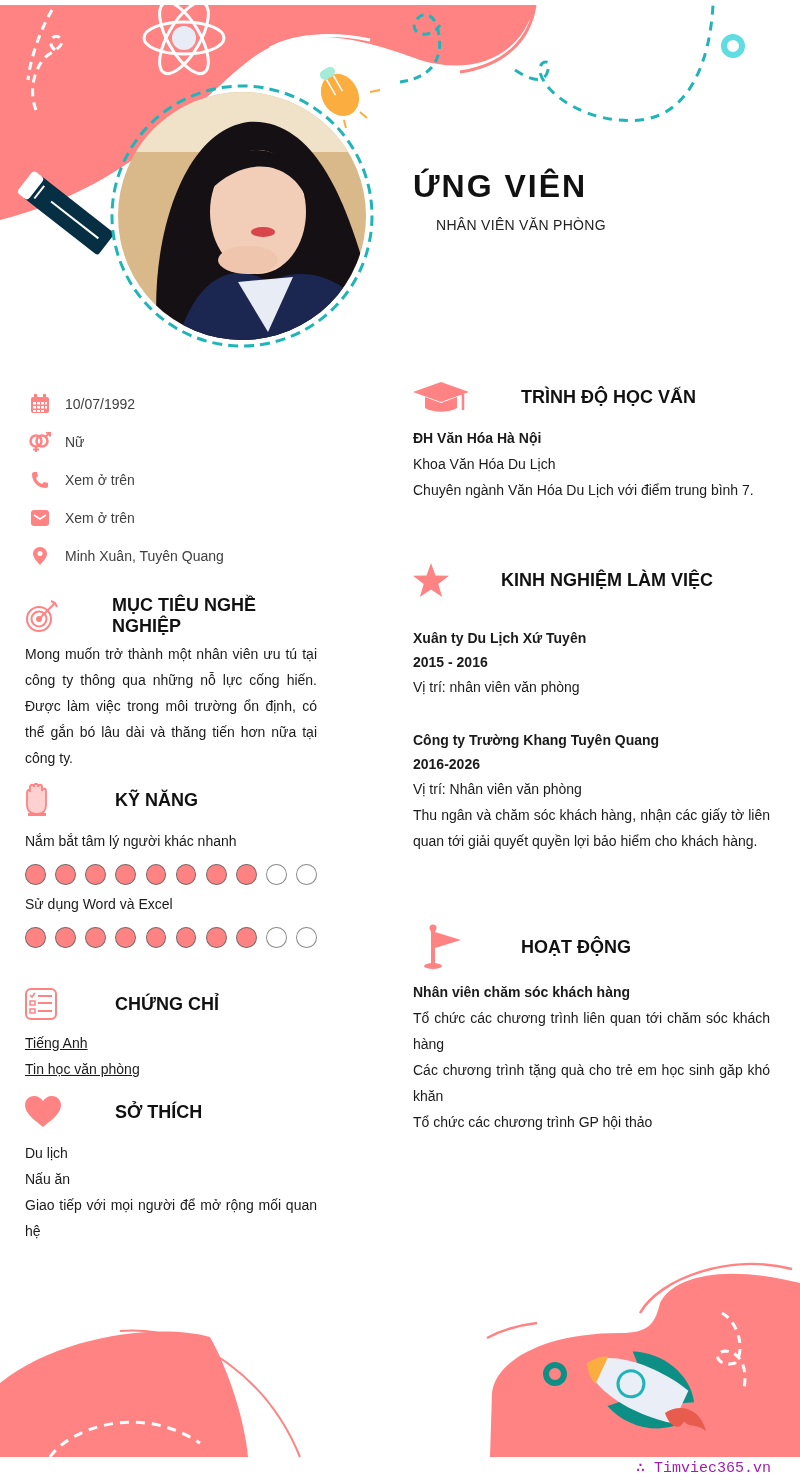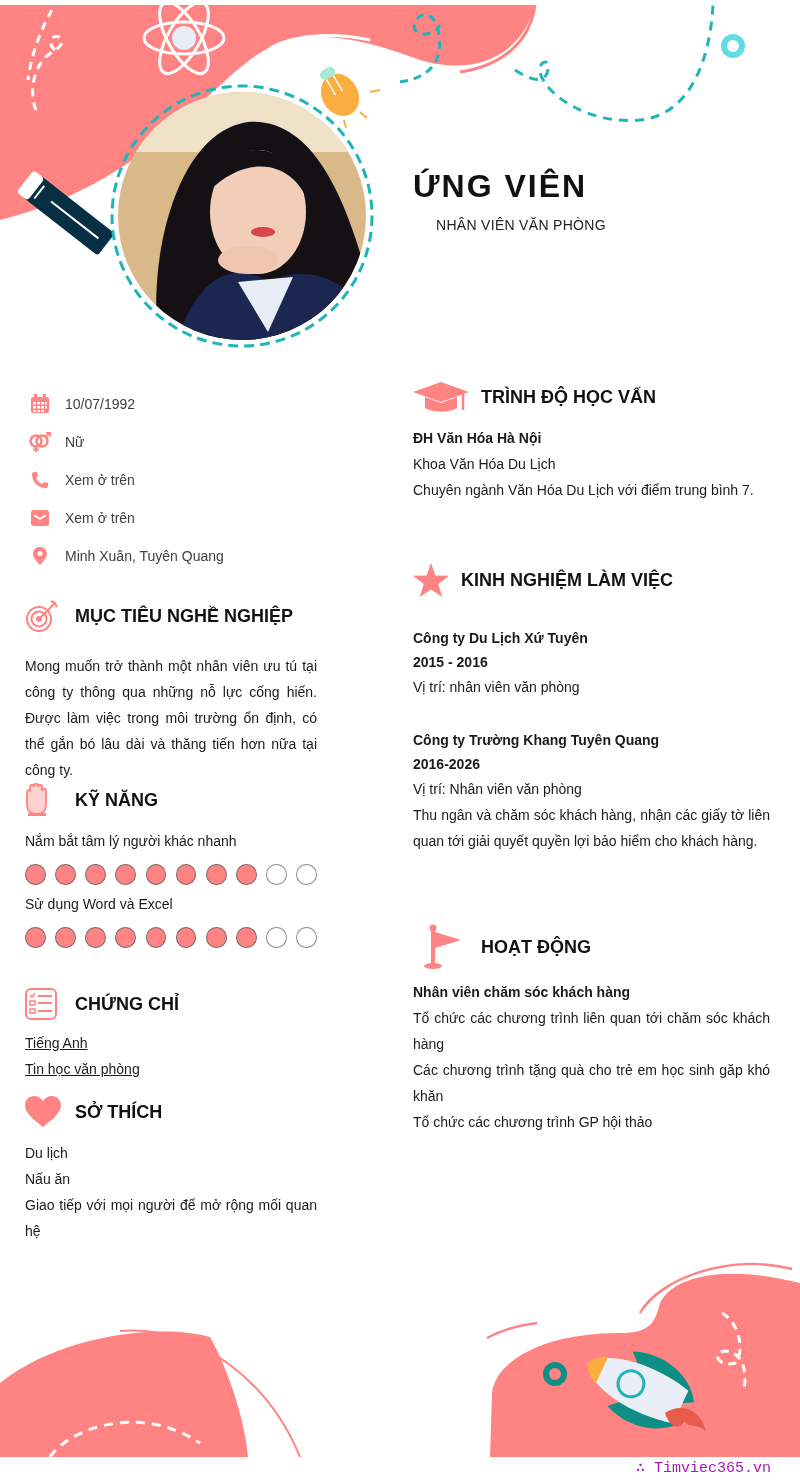--- a/index.html
+++ b/index.html
@@ -15,21 +15,21 @@
   .avatar-wrap { position: absolute; left: 108px; top: 82px; width: 268px; height: 268px; }
   .avatar { position: absolute; left: 10px; top: 10px; width: 248px; height: 248px; border-radius: 50%; overflow: hidden; }
 
   
   .contact { position: absolute; left: 25px; top: 385px; width: 300px; }
   .contact-row { display: flex; align-items: center; height: 38px; }
   .contact-row .ic { width: 30px; height: 22px; display: flex; align-items: center; justify-content: center; margin-right: 10px; }
   .contact-row span.txt { font-size: 14px; color: #404040; }
 
   .sec { position: absolute; }
-  .sec-head { display: flex; align-items: center; height: 40px; }
+  .sec-head { display: flex; align-items: center; height: 40px; gap: 40px; }
   .sec-head .hic { width: 50px; height: 40px; display: flex; align-items: center; }
   .sec-head .htitle { font-size: 18px; font-weight: bold; color: #111; }
 
   .para { font-size: 14px; line-height: 26px; text-align: justify; color: #1a1a1a; }
   .line { font-size: 14px; line-height: 26px; color: #1a1a1a; }
   .bold { font-weight: bold; }
 
   .skill-label { font-size: 14px; line-height: 22px; margin-top: 6px; }
   .dots { display: flex; gap: 9.5px; margin-top: 12px; margin-bottom: 8px; }
   .dot { width: 21px; height: 21px; border-radius: 50%; border: 1.5px solid #7a6a6a; background: #ff8383; }
@@ -167,21 +167,21 @@
     <span class="hic">
       <svg width="34" height="34" viewBox="0 0 34 34">
           <circle cx="14" cy="20" r="12" stroke="#ff8383" stroke-width="2" fill="none"></circle>
           <circle cx="14" cy="20" r="7.5" stroke="#ff8383" stroke-width="2" fill="none"></circle>
           <circle cx="14" cy="20" r="3" fill="#ff8383"></circle>
           <path d="M14,20 L30,4 M26,2 L30,4 L32,8" stroke="#ff8383" stroke-width="2" fill="none"></path>
         </svg>
     </span>
     <span class="htitle">MỤC TIÊU NGHỀ NGHIỆP</span>
   </div>
-  <p class="para" style="margin-top:17px;">Mong muốn trở thành một nhân viên ưu tú tại công ty thông qua những nỗ lực cống hiến. Được làm việc trong môi trường ổn định, có thể gắn bó lâu dài và thăng tiến hơn nữa tại công ty.</p>
+  <p class="para" style="margin-top:5px;">Mong muốn trở thành một nhân viên ưu tú tại công ty thông qua những nỗ lực cống hiến. Được làm việc trong môi trường ổn định, có thể gắn bó lâu dài và thăng tiến hơn nữa tại công ty.</p>
 </div>
 
 <div class="sec" style="left:25px; top:780px; width:292px;">
   <div class="sec-head">
     <span class="hic">
       <svg width="24" height="34" viewBox="0 0 24 34">
           <path d="M2,10 C2,6 5,6 5,9 L5,4 C5,1 9,1 9,4 L9,3 C9,0 13,0 13,3 L13,4 C13,1 17,1 17,4 L17,8 C17,5 21,5 21,8 L21,22 C21,28 18,31 12,31 C6,31 2,28 2,22 Z" fill="#ffd0d0" stroke="#ff8383" stroke-width="1.8"></path>
           <rect x="3" y="30" width="18" height="3" fill="#ff8383"></rect>
         </svg>
     </span>
@@ -275,21 +275,21 @@
 <div class="sec" style="left:413px; top:560px; width:357px;">
   <div class="sec-head">
     <span class="hic" style="width:48px;">
       <svg width="36" height="34" viewBox="0 0 36 34">
           <path d="M18,0 L22.5,12.5 L36,12.8 L25.3,21 L29.2,34 L18,26.4 L6.8,34 L10.7,21 L0,12.8 L13.5,12.5 Z" fill="#ff8383"></path>
         </svg>
     </span>
     <span class="htitle">KINH NGHIỆM LÀM VIỆC</span>
   </div>
   <div style="margin-top:26px;">
-    <div class="line bold" style="line-height:24px;">Công ty Du Lịch Xứ Tuyên</div>
+    <div class="line bold" style="line-height:24px;">Xuân ty Du Lịch Xứ Tuyên</div>
     <div class="line bold" style="line-height:24px;">2015 - 2016</div>
     <div class="line">Vị trí: nhân viên văn phòng</div>
   </div>
   <div style="margin-top:28px;">
     <div class="line bold" style="line-height:24px;">Công ty Trường Khang Tuyên Quang</div>
     <div class="line bold" style="line-height:24px;">2016-2026</div>
     <div class="line">Vị trí: Nhân viên văn phòng</div>
     <div class="para">Thu ngân và chăm sóc khách hàng, nhận các giấy tờ liên quan tới giải quyết quyền lợi bảo hiểm cho khách hàng.</div>
   </div>
 </div>

